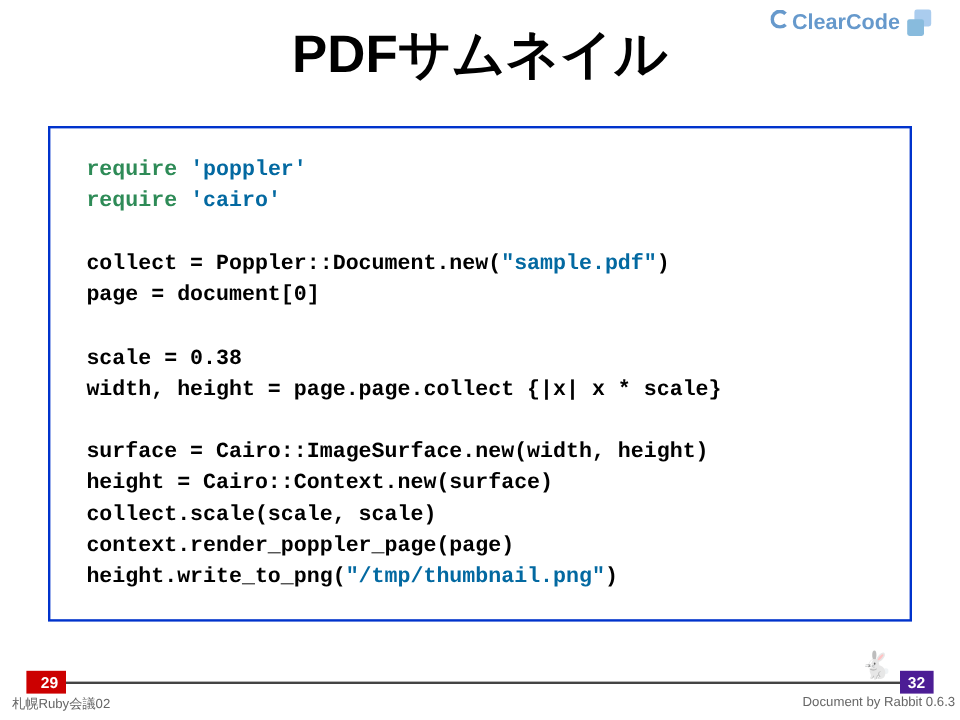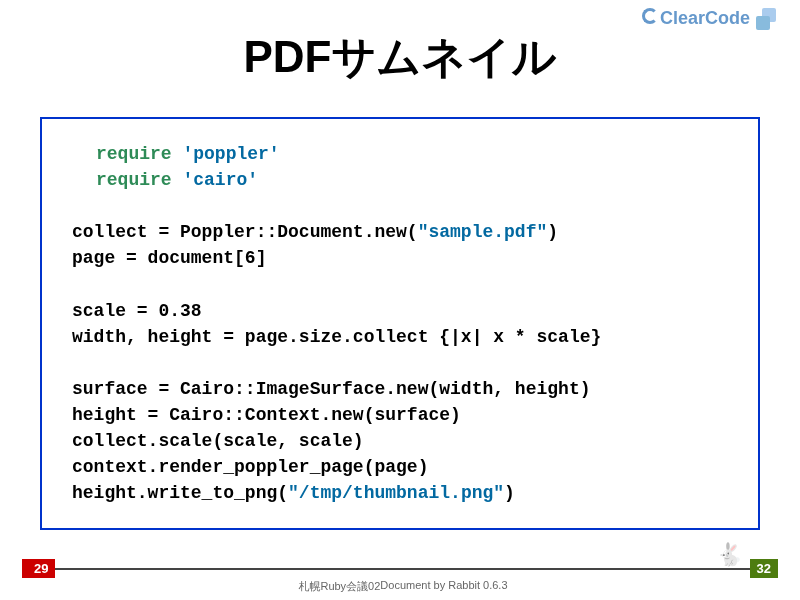--- a/index.html
+++ b/index.html
@@ -44,37 +44,37 @@
     background: #aaccee;
     border-radius: 2px;
   }
   .logo-blocks::before { top: 0; left: 6px; }
   .logo-blocks::after { top: 8px; left: 0; background: #88bbdd; }
   .title {
     text-align: center;
     font-size: 44px;
     font-weight: bold;
     color: #000;
-    padding-top: 28px;
+    padding-top: 16px;
   }
   .code-box {
     border: 2px solid #0033cc;
     margin: 30px 40px 20px 40px;
     padding: 22px 30px;
     background: #ffffff;
   }
   .code-box pre {
     font-family: "Courier New", monospace;
     font-size: 18px;
     line-height: 1.45;
     font-weight: bold;
     white-space: pre;
     color: #000;
   }
-  .kw { color: #2e8b57; margin-left: 24px; }
+  .kw { color: #2e8b57; }
   .str { color: #0369a1; }
   .rabbit {
     position: absolute;
     bottom: 32px;
     right: 56px;
     font-size: 22px;
     opacity: 0.75;
   }
   .progress-line {
     position: absolute;
@@ -92,54 +92,54 @@
     font-weight: bold;
     padding: 2px 7px;
   }
   .page-current {
     left: 22px;
     background: #cc0000;
     padding-left: 12px;
   }
   .page-total {
     right: 22px;
-    background: #4d7c0f;
+    background: #4c1d95;
     margin-left: 20px;
   }
   .footer {
     position: absolute;
     bottom: 6px;
     left: 10px;
     right: 4px;
     display: flex;
-    justify-content: center;
+    justify-content: space-between;
     font-size: 11px;
     color: #666;
   }
 </style>
 </head>
 <body>
 
 <div class="logo">
   <span class="c-icon"></span>
   <span>ClearCode</span>
   <span class="logo-blocks"></span>
 </div>
 
 <div class="title">PDFサムネイル</div>
 
 <div class="code-box">
 <pre><span class="kw">require</span> <span class="str">'poppler'</span>
 <span class="kw">require</span> <span class="str">'cairo'</span>
 
 <span>collect = Poppler::Document.new(</span><span class="str">"sample.pdf"</span><span>)</span>
-<span>page = document[6]</span>
+<span>page = document[0]</span>
 
 <span>scale = 0.38</span>
-<span>width, height = page.size.collect {|x| x * scale}</span>
+<span>width, height = page.page.collect {|x| x * scale}</span>
 
 <span>surface = Cairo::ImageSurface.new(width, height)</span>
 <span>height = Cairo::Context.new(surface)</span>
 <span>collect.scale(scale, scale)</span>
 <span>context.render_poppler_page(page)</span>
 <span>height.write_to_png(</span><span class="str">"/tmp/thumbnail.png"</span><span>)</span></pre>
 </div>
 
 <div class="rabbit">🐇</div>
 

